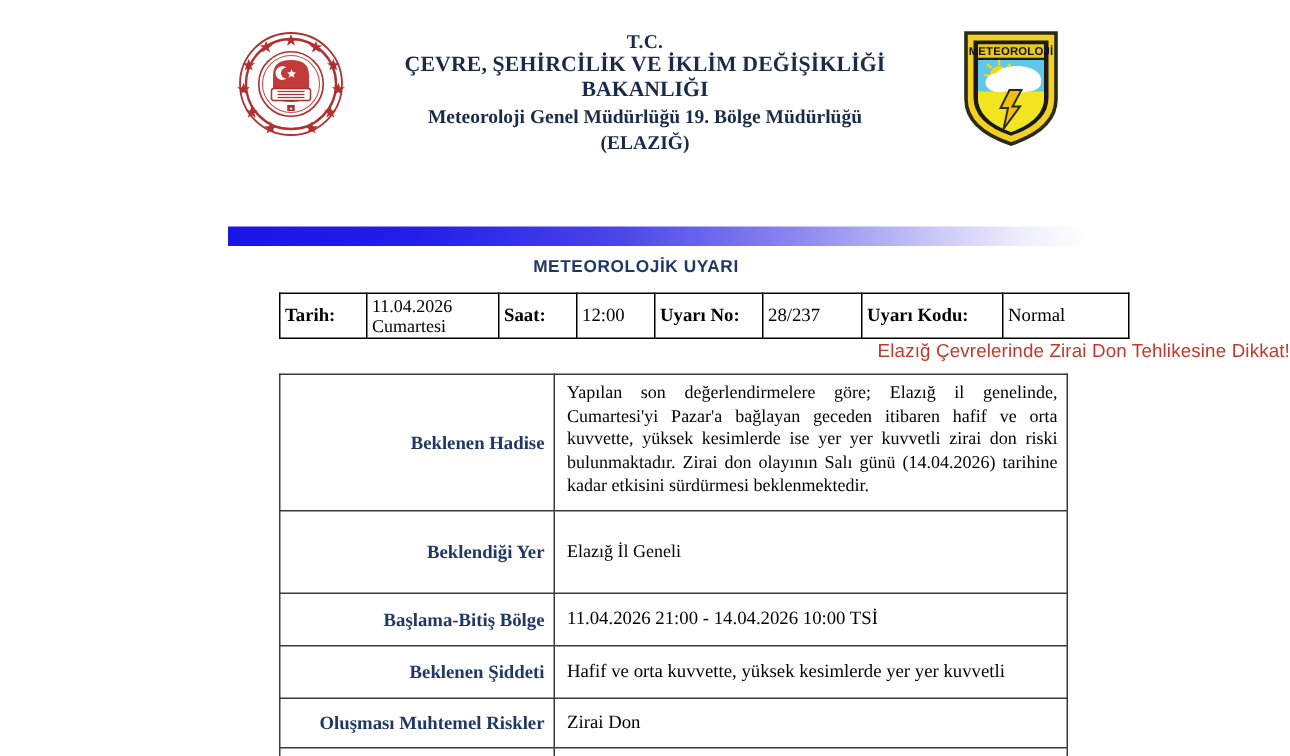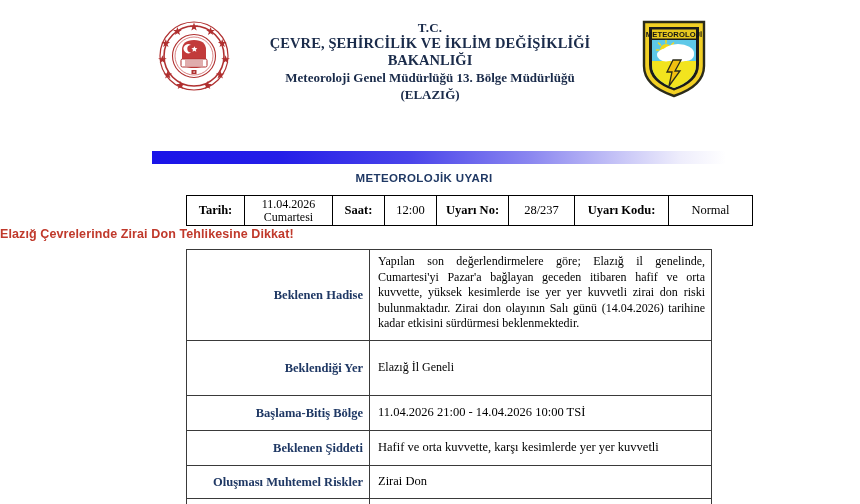--- a/index.html
+++ b/index.html
@@ -117,21 +117,20 @@
     position: absolute;
     left: 186px;
     top: 195px;
     width: 516px;
     table-layout: fixed;
   }
   .info-table td {
     border: 1px solid #000000;
     height: 27px;
     font-size: 12.5px;
-    text-align: center;
     vertical-align: middle;
     padding: 1px 3px;
     line-height: 12.5px;
   }
   .info-table td.lbl {
     font-weight: bold;
   }
   .info-table td.val {
     font-weight: normal;
   }
@@ -139,24 +138,24 @@
     font-size: 12px;
     line-height: 12.5px;
   }
 
   
   .red-headline {
     position: absolute;
     left: 0;
     top: 227px;
     width: 860px;
-    text-align: left;
+    text-align: right;
     font-family: "Liberation Sans", "DejaVu Sans", sans-serif;
     font-size: 12.5px;
-    font-weight: bold;
+    font-weight: normal;
     color: #c0392b;
     letter-spacing: .1px;
   }
 
   
   .main-table {
     position: absolute;
     left: 186px;
     top: 249px;
     width: 526px;
@@ -240,21 +239,21 @@
       </g>
       <rect x="33.5" y="50" width="5" height="4" fill="#b03030"></rect>
       <text x="36" y="53.4" font-family="Liberation Sans, sans-serif" font-size="3" fill="#ffffff" text-anchor="middle">★</text>
     </svg>
   </div>
 
   <div class="header-text">
     <div class="l1">T.C.</div>
     <div class="l2">ÇEVRE, ŞEHİRCİLİK VE İKLİM DEĞİŞİKLİĞİ</div>
     <div class="l3">BAKANLIĞI</div>
-    <div class="l4">Meteoroloji Genel Müdürlüğü 13. Bölge Müdürlüğü</div>
+    <div class="l4">Meteoroloji Genel Müdürlüğü 19. Bölge Müdürlüğü</div>
     <div class="l5">(ELAZIĞ)</div>
   </div>
 
   <div class="met-logo">
     <svg viewBox="0 0 68 80" xmlns="http://www.w3.org/2000/svg">
       <path d="M4 4 L64 4 L64 48 Q64 68 34 78 Q4 68 4 48 Z" fill="#f2d024" stroke="#2b2b1a" stroke-width="2.4"></path>
       <path d="M9 9 L59 9 L59 47 Q59 64 34 72.5 Q9 64 9 47 Z" fill="#1a1a1a"></path>
       <rect x="12" y="11.5" width="44" height="9" fill="#e8c81e"></rect>
       <text x="34" y="18.8" font-family="Liberation Sans, sans-serif" font-size="7.6" font-weight="bold" fill="#141414" text-anchor="middle" letter-spacing="0.1">METEOROLOJİ</text>
       <path d="M12 22 L56 22 L56 47 Q56 62 34 70 Q12 62 12 47 Z" fill="#5ec8e8"></path>
@@ -319,21 +318,21 @@
     <tr class="r-yer">
       <td class="rowlabel">Beklendiği Yer</td>
       <td class="rowvalue">Elazığ  İl Geneli</td>
     </tr>
     <tr class="r-zaman">
       <td class="rowlabel">Başlama-Bitiş Bölge</td>
       <td class="rowvalue b">11.04.2026 21:00 - 14.04.2026 10:00 TSİ</td>
     </tr>
     <tr class="r-siddet">
       <td class="rowlabel">Beklenen Şiddeti</td>
-      <td class="rowvalue b">Hafif ve orta kuvvette, karşı kesimlerde yer yer kuvvetli</td>
+      <td class="rowvalue b">Hafif ve orta kuvvette, yüksek kesimlerde yer yer kuvvetli</td>
     </tr>
     <tr class="r-riskler">
       <td class="rowlabel">Oluşması Muhtemel Riskler</td>
       <td class="rowvalue b">Zirai Don</td>
     </tr>
     <tr class="r-onlemler">
       <td class="rowlabel">Alınabilir Önlemler</td>
       <td class="rowvalue b">Oluşması muhtemel risklere karşı tedbirli ve dikkatli olunması gerekmektedir.</td>
     </tr>
   </tbody>

